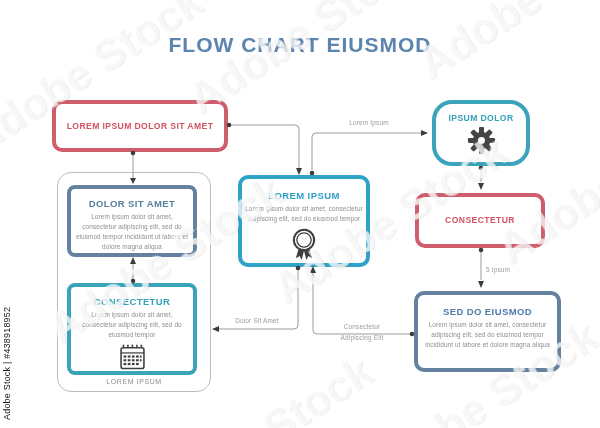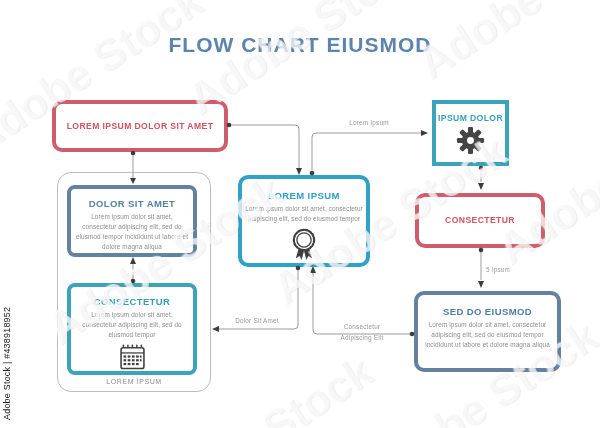--- a/index.html
+++ b/index.html
@@ -26,21 +26,21 @@
     font-size:7px;letter-spacing:.6px;color:#8d8d8d;}
   .n-dolor{left:67px;top:185px;width:130px;height:72px;border:4px solid #64829f;border-radius:8px;}
   .n-dolor .ttl{font-size:9.5px;color:#56809e;margin-top:9px;}
   .n-dolor .body{width:114px;}
   .n-consect{left:67px;top:283px;width:130px;height:92px;border:4px solid #3ba4ba;border-radius:8px;}
   .n-consect .ttl{font-size:9.5px;color:#35a0b8;margin-top:9px;}
   .n-consect .body{width:114px;}
   .n-center{left:238px;top:175px;width:132px;height:92px;border:4px solid #2fa2c8;border-radius:10px;}
   .n-center .ttl{font-size:9.5px;color:#2d9fc6;margin-top:11px;}
   .n-center .body{width:118px;}
-  .n-gear{left:432px;top:100px;width:77px;height:66px;border:4px solid #3ba4ba;border-radius:0;}
+  .n-gear{left:432px;top:100px;width:98px;height:66px;border:4px solid #3ba4ba;border-radius:20px;}
   .n-gear .ttl{font-size:8.6px;color:#35a0b8;margin-top:9px;}
   .n-red2{left:415px;top:193px;width:130px;height:55px;border:4px solid #cf5e6c;border-radius:10px;
     display:flex;flex-direction:column;align-items:center;justify-content:center;}
   .n-red2 .ttl{font-size:8.6px;color:#cf5360;line-height:1.7;}
   .n-sed{left:414px;top:291px;width:147px;height:81px;border:4px solid #64829f;border-radius:10px;}
   .n-sed .ttl{font-size:9.5px;color:#4e7cab;margin-top:11px;}
   .n-sed .body{width:128px;}
   .icon-wrap{display:flex;justify-content:center;margin-top:4px;}
   
   #wires{position:absolute;left:0;top:0;z-index:5;pointer-events:none;}

